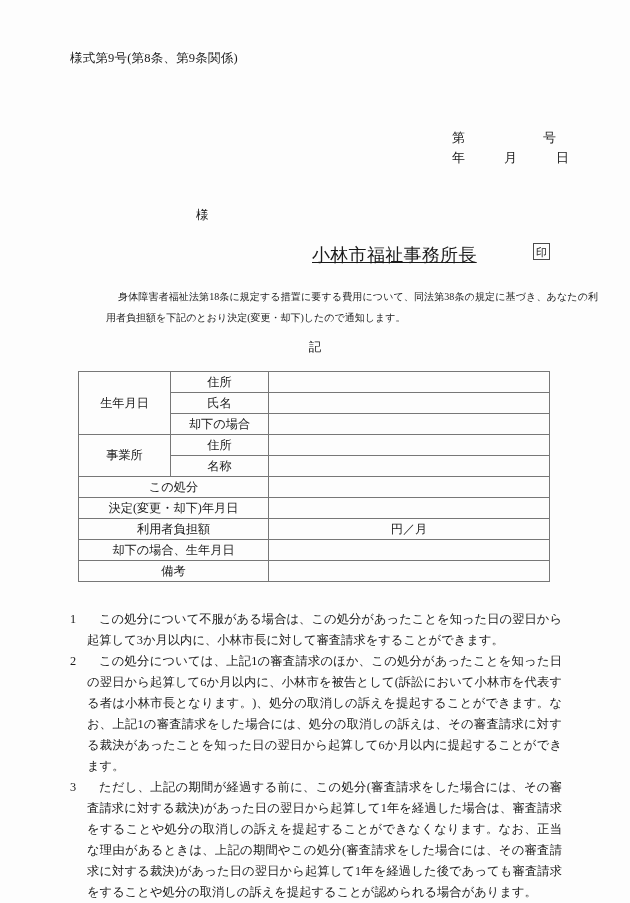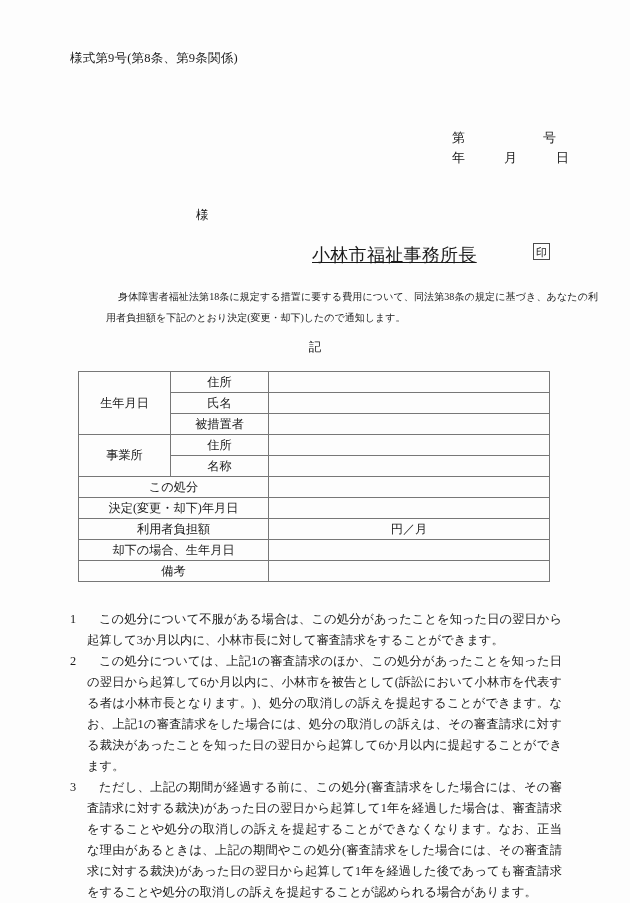--- a/index.html
+++ b/index.html
@@ -198,21 +198,21 @@
         <tr>
           <td rowspan="3">生年月日</td>
           <td>住所</td>
           <td class="value-cell"></td>
         </tr>
         <tr>
           <td>氏名</td>
           <td class="value-cell"></td>
         </tr>
         <tr>
-          <td>被措置者</td>
+          <td>却下の場合</td>
           <td class="value-cell"></td>
         </tr>
         <tr>
           <td rowspan="2">事業所</td>
           <td>住所</td>
           <td class="value-cell"></td>
         </tr>
         <tr>
           <td>名称</td>
           <td class="value-cell"></td>

